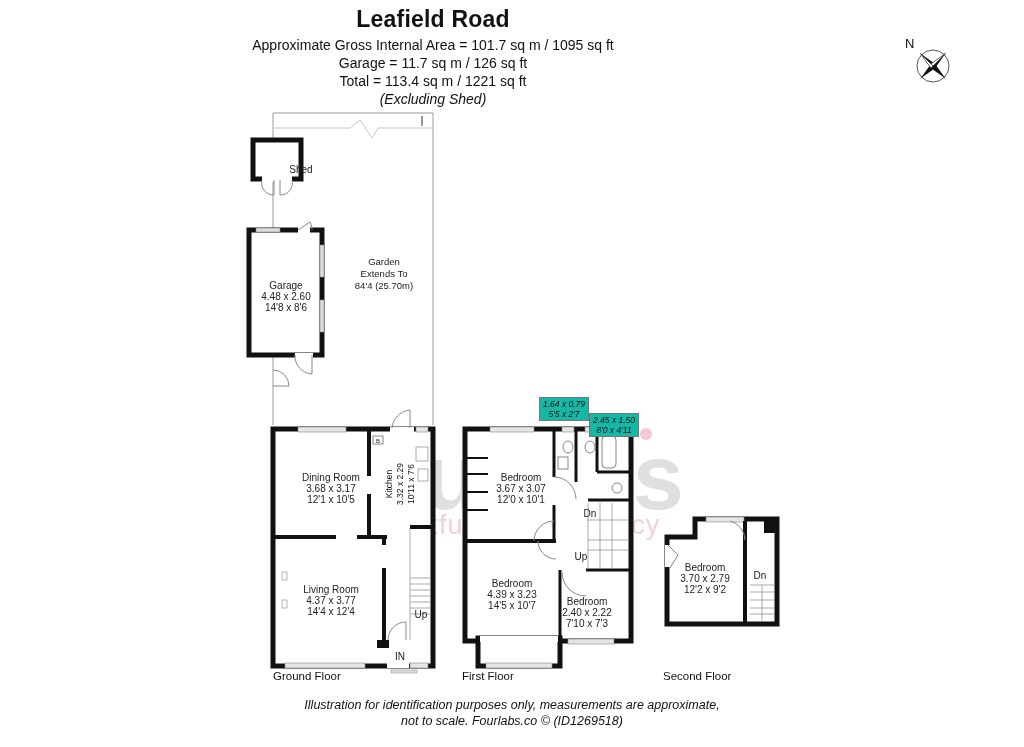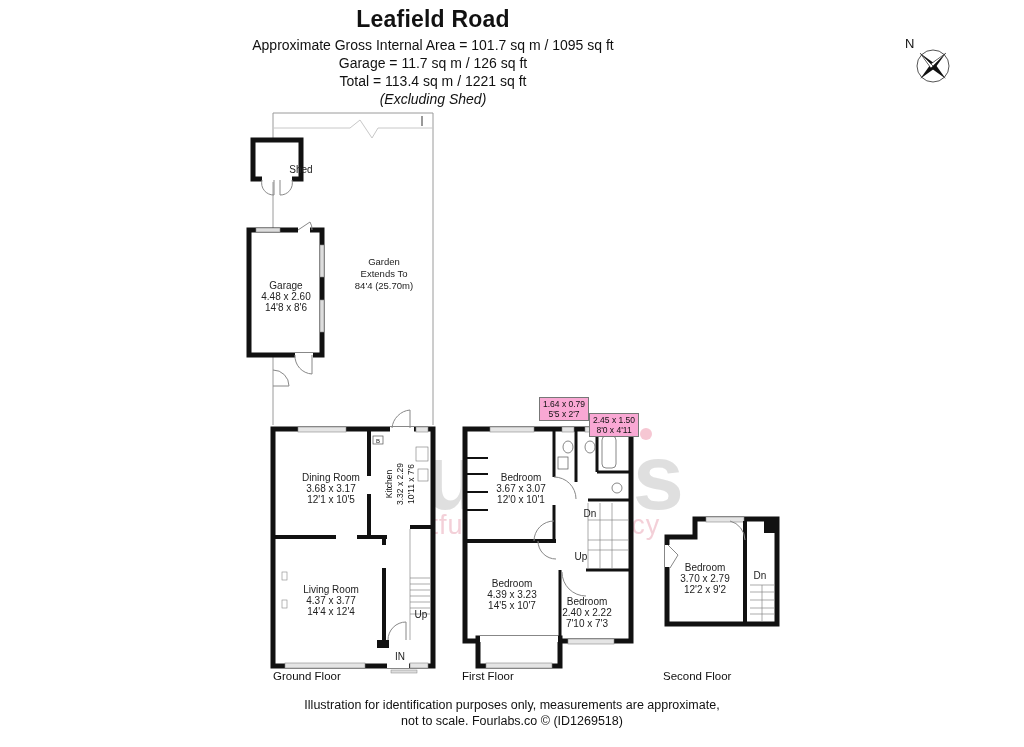--- a/index.html
+++ b/index.html
@@ -7,22 +7,22 @@
   .hdr { position:absolute; left:0; width:866px; text-align:center; }
   .title { top:6px; font-size:23px; font-weight:bold; letter-spacing:0.2px; }
   .sub { font-size:14px; line-height:17px; }
   .sub1 { top:37px; } .sub2 { top:55px; } .sub3 { top:73px; } .sub4 { top:91px;font-style:italic; }
   .compass { position:absolute; left:905px; top:38px; width:50px; height:50px; }
   .compass-n { position:absolute; left:905px; top:36px; font-size:13px; }
   svg.plan { position:absolute; left:0; top:0; }
   .lbl { position:absolute; font-size:10px; text-align:center; line-height:11px; color:#222; white-space:nowrap; transform:translateX(-50%); }
   .lbl-lg { font-size:9.5px; line-height:12px; }
   .floor { position:absolute; font-size:11.5px; font-weight:normal; }
-  .foot { position:absolute; left:0; width:1024px; text-align:center; font-size:12.5px; line-height:16px; top:697px; }
-  .dimbox { position:absolute; border:1px solid #777; background:#f9a8d4; font-size:8.5px; line-height:10px; text-align:center; padding:1px 3px; }
+  .foot { position:absolute; left:0; width:1024px; text-align:center; font-size:12.5px; line-height:16px; top:697px;font-style:italic; }
+  .dimbox { position:absolute; border:1px solid #777; background:#14b8a6; font-size:8.5px; line-height:10px; text-align:center; padding:1px 3px;font-style:italic; }
   .wm1 { position:absolute; left:355px; top:425px; font-size:92px; font-weight:bold; color:#d5d5d5; letter-spacing:2px; opacity:0.75; }
   .wm2 { position:absolute; left:342px; top:510px; font-size:27px; color:#f2c8d2; letter-spacing:1px; opacity:0.85; }
   .wm-dot { position:absolute; left:640px; top:428px; width:12px; height:12px; border-radius:50%; background:#f4b9c8; opacity:0.8; }
   .vert { position:absolute; transform-origin:left top; transform:rotate(-90deg); font-size:8.5px; line-height:11px; text-align:center; white-space:nowrap; }
 </style>
 </head>
 <body>
 
 <div class="wm1">Butlers</div>
 <div class="wm-dot"></div>

